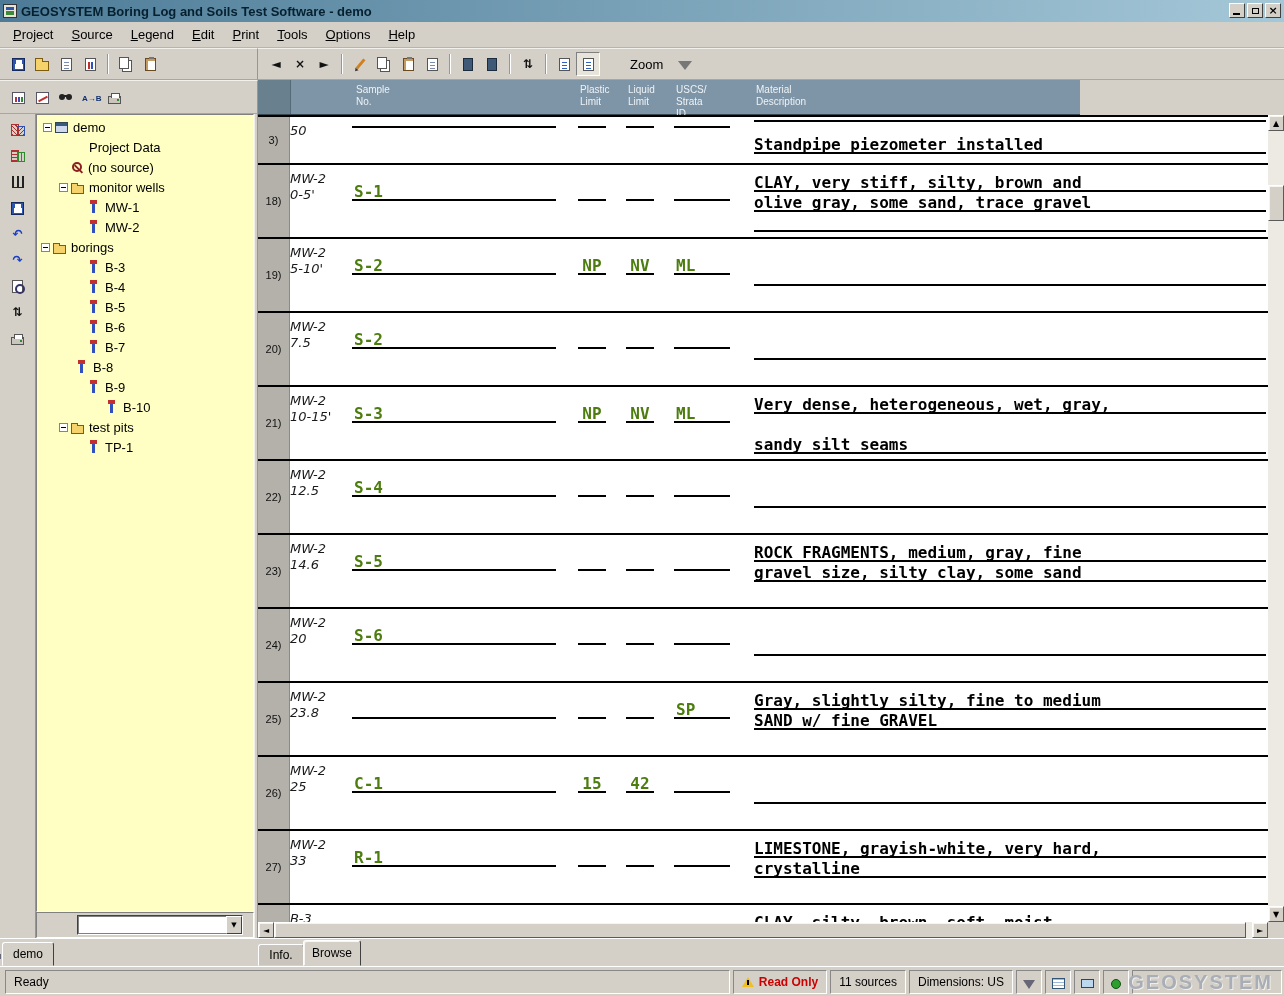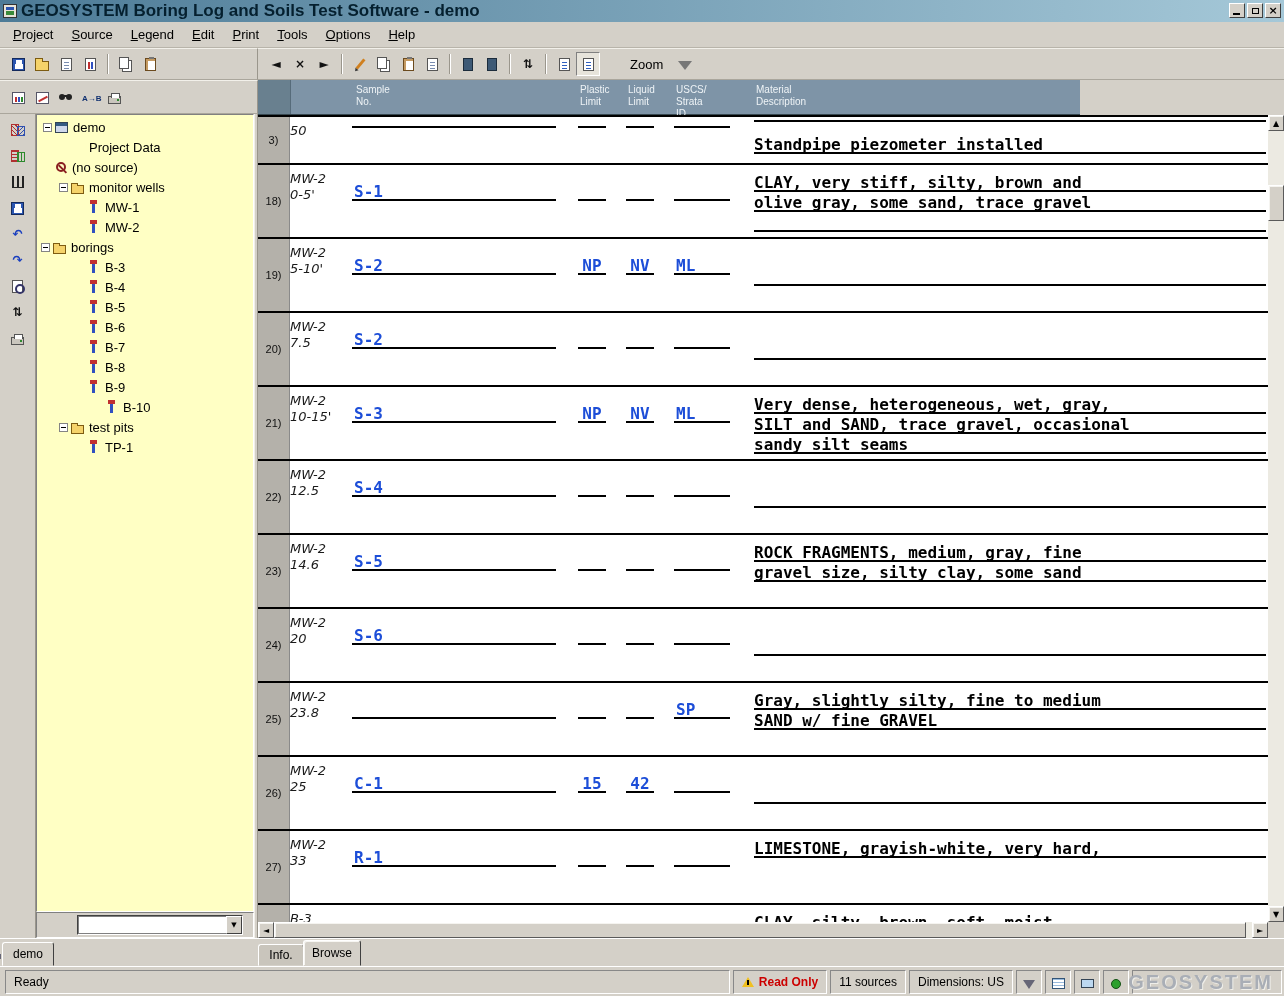--- a/index.html
+++ b/index.html
@@ -7,21 +7,21 @@
        font-family:"Liberation Sans",sans-serif;}
   [data-interactable]{box-sizing:border-box;}
 
   
   #titlebar{position:absolute;left:0;top:0;width:1284px;height:22px;
     background:linear-gradient(to right,#4d7b97,#a5c8d8);display:flex;align-items:center;}
   .app-icon{width:14px;height:14px;margin:0 4px 0 3px;background:#e8e4d8;border:1px solid #333;
     position:relative;flex:none;}
   .app-icon::after{content:"";position:absolute;left:2px;top:2px;width:8px;height:3px;background:#2b55b0;}
   .app-icon::before{content:"";position:absolute;left:2px;bottom:2px;width:8px;height:4px;background:#3a8a3a;}
-  .title-text{font-weight:bold;font-size:17px;color:#05202f;white-space:nowrap;}
+  .title-text{font-weight:bold;font-size:13px;color:#05202f;white-space:nowrap;}
   .win-btns{position:absolute;right:3px;top:3px;display:flex;gap:2px;}
   .wbtn{width:16px;height:15px;background:#d4d0c8;border:1px solid;border-color:#fff #404040 #404040 #fff;
     display:flex;align-items:center;justify-content:center;position:relative;font:bold 11px "DejaVu Sans",sans-serif;}
   .min-glyph{position:absolute;left:3px;bottom:2px;width:7px;height:2px;background:#000;}
   .rest-glyph{position:absolute;left:4px;top:4px;width:7px;height:6px;border:1px solid #000;background:#d4d0c8;}
   .rest-glyph::before{content:"";position:absolute;left:2px;top:-3px;width:7px;height:6px;border:1px solid #000;z-index:-1;}
   .close-glyph::after{content:"×";}
 
   
   #menu-bar{position:absolute;left:0;top:22px;width:1284px;height:26px;display:flex;align-items:center;
@@ -139,21 +139,21 @@
   #hl-sample{left:98px;} #hl-pl{left:322px;} #hl-ll{left:370px;} #hl-uscs{left:418px;} #hl-mat{left:498px;}
 
   
   #log-rows{position:absolute;left:258px;top:115px;width:1010px;height:807px;background:#fff;overflow:hidden;}
   .log-row{position:absolute;left:0;width:100%;background:#fff;border-top:2px solid #000;overflow:hidden;}
   .num{position:absolute;left:0;top:0;bottom:0;width:32px;background:#b4b1aa;border-right:1px solid #8a8a8a;
     color:#111;font:11px "Liberation Sans",sans-serif;display:flex;align-items:center;justify-content:center;}
   .well{position:absolute;left:32px;top:0;width:56px;padding-top:6px;
     font:italic 13px "DejaVu Sans",sans-serif;color:#1a1a1a;}
   .wname,.wdepth{line-height:16px;padding-right:2px;}
-  .cell{position:absolute;top:17px;height:19px;font:bold 16px "DejaVu Sans Mono",monospace;color:#1d4ed8;
+  .cell{position:absolute;top:17px;height:19px;font:bold 16px "DejaVu Sans Mono",monospace;color:#4d7c0f;
     border-bottom:2px solid #000;white-space:nowrap;}
   .sample{left:94px;width:204px;padding-left:2px;}
   .pl{left:320px;width:28px;text-align:center;}
   .ll{left:368px;width:28px;text-align:center;}
   .uscs{left:416px;width:56px;padding-left:2px;}
   .desc{position:absolute;left:496px;top:0;width:512px;height:100%;}
   .dline{position:absolute;left:0;width:100%;height:19px;font:bold 16px "DejaVu Sans Mono",monospace;color:#000;white-space:nowrap;}
   .dline.u{border-bottom:2px solid #000;}
   .l0{top:8px;} .l1{top:28px;} .l2{top:48px;}
   .pt .cell{top:-8px;}
@@ -373,21 +373,21 @@
       <div class="tree-row" data-interactable="true" style="padding-left: 6px;">
         <div class="tree-exp" data-interactable="true"></div>
         <div class="gi tic-project" data-interactable="false"></div>
         <div class="tree-label" data-interactable="false">demo</div>
       </div>
       <div class="tree-row" data-interactable="true" style="padding-left: 22px;">
         <div class="tree-exp hidden" data-interactable="false"></div>
         <div class="gi tic-blank" data-interactable="false"></div>
         <div class="tree-label" data-interactable="false">Project Data</div>
       </div>
-      <div class="tree-row" data-interactable="true" style="padding-left: 6px;">
+      <div class="tree-row" data-interactable="true" style="padding-left: 22px;">
         <div class="tree-exp hidden" data-interactable="false"></div>
         <div class="gi tic-nosource" data-interactable="false"></div>
         <div class="tree-label" data-interactable="false">(no source)</div>
       </div>
       <div class="tree-row" data-interactable="true" style="padding-left: 22px;">
         <div class="tree-exp" data-interactable="true"></div>
         <div class="gi tic-folder" data-interactable="false"></div>
         <div class="tree-label" data-interactable="false">monitor wells</div>
       </div>
       <div class="tree-row" data-interactable="true" style="padding-left: 38px;">
@@ -423,21 +423,21 @@
       <div class="tree-row" data-interactable="true" style="padding-left: 38px;">
         <div class="tree-exp hidden" data-interactable="false"></div>
         <div class="gi tic-boring" data-interactable="false"></div>
         <div class="tree-label" data-interactable="false">B-6</div>
       </div>
       <div class="tree-row" data-interactable="true" style="padding-left: 38px;">
         <div class="tree-exp hidden" data-interactable="false"></div>
         <div class="gi tic-boring" data-interactable="false"></div>
         <div class="tree-label" data-interactable="false">B-7</div>
       </div>
-      <div class="tree-row" data-interactable="true" style="padding-left: 38px;">
+      <div class="tree-row" data-interactable="true" style="padding-left: 26px;">
         <div class="tree-exp hidden" data-interactable="false"></div>
         <div class="gi tic-boring" data-interactable="false"></div>
         <div class="tree-label" data-interactable="false">B-8</div>
       </div>
       <div class="tree-row" data-interactable="true" style="padding-left: 38px;">
         <div class="tree-exp hidden" data-interactable="false"></div>
         <div class="gi tic-boring" data-interactable="false"></div>
         <div class="tree-label" data-interactable="false">B-9</div>
       </div>
       <div class="tree-row" data-interactable="true" style="padding-left: 56px;">
@@ -545,21 +545,20 @@
         <div class="well" data-interactable="false">
           <div class="wname" data-interactable="false">MW-2</div>
           <div class="wdepth" data-interactable="false">10-15'</div>
         </div>
         <div class="cell sample" data-interactable="false">S-3</div>
         <div class="cell pl" data-interactable="false">NP</div>
         <div class="cell ll" data-interactable="false">NV</div>
         <div class="cell uscs" data-interactable="false">ML</div>
         <div class="desc" data-interactable="false">
           <div class="dline l0 u" data-interactable="false">Very dense, heterogeneous, wet, gray,</div>
-          <div class="dline l1 u" data-interactable="false">SILT and SAND, trace gravel, occasional</div>
           <div class="dline l2 u" data-interactable="false">sandy silt seams</div>
         </div>
       </div>
       <div class="log-row" data-interactable="true" style="top: 344px; height: 74px;">
         <div class="num" data-interactable="false">22)</div>
         <div class="well" data-interactable="false">
           <div class="wname" data-interactable="false">MW-2</div>
           <div class="wdepth" data-interactable="false">12.5</div>
         </div>
         <div class="cell sample" data-interactable="false">S-4</div>
@@ -633,20 +632,21 @@
         <div class="well" data-interactable="false">
           <div class="wname" data-interactable="false">MW-2</div>
           <div class="wdepth" data-interactable="false">33</div>
         </div>
         <div class="cell sample" data-interactable="false">R-1</div>
         <div class="cell pl" data-interactable="false"></div>
         <div class="cell ll" data-interactable="false"></div>
         <div class="cell uscs" data-interactable="false"></div>
         <div class="desc" data-interactable="false">
           <div class="dline l0 u" data-interactable="false">LIMESTONE, grayish-white, very hard,</div>
+          <div class="dline l1 u" data-interactable="false">crystalline</div>
         </div>
       </div>
       <div class="log-row pb" data-interactable="true" style="top: 788px; height: 19px;">
         <div class="num" data-interactable="false"></div>
         <div class="well" data-interactable="false">
           <div class="wname" data-interactable="false">B-3</div>
           <div class="wdepth" data-interactable="false"></div>
         </div>
         <div class="desc" data-interactable="false">
           <div class="dline l0 u" data-interactable="false">CLAY, silty, brown, soft, moist</div>

